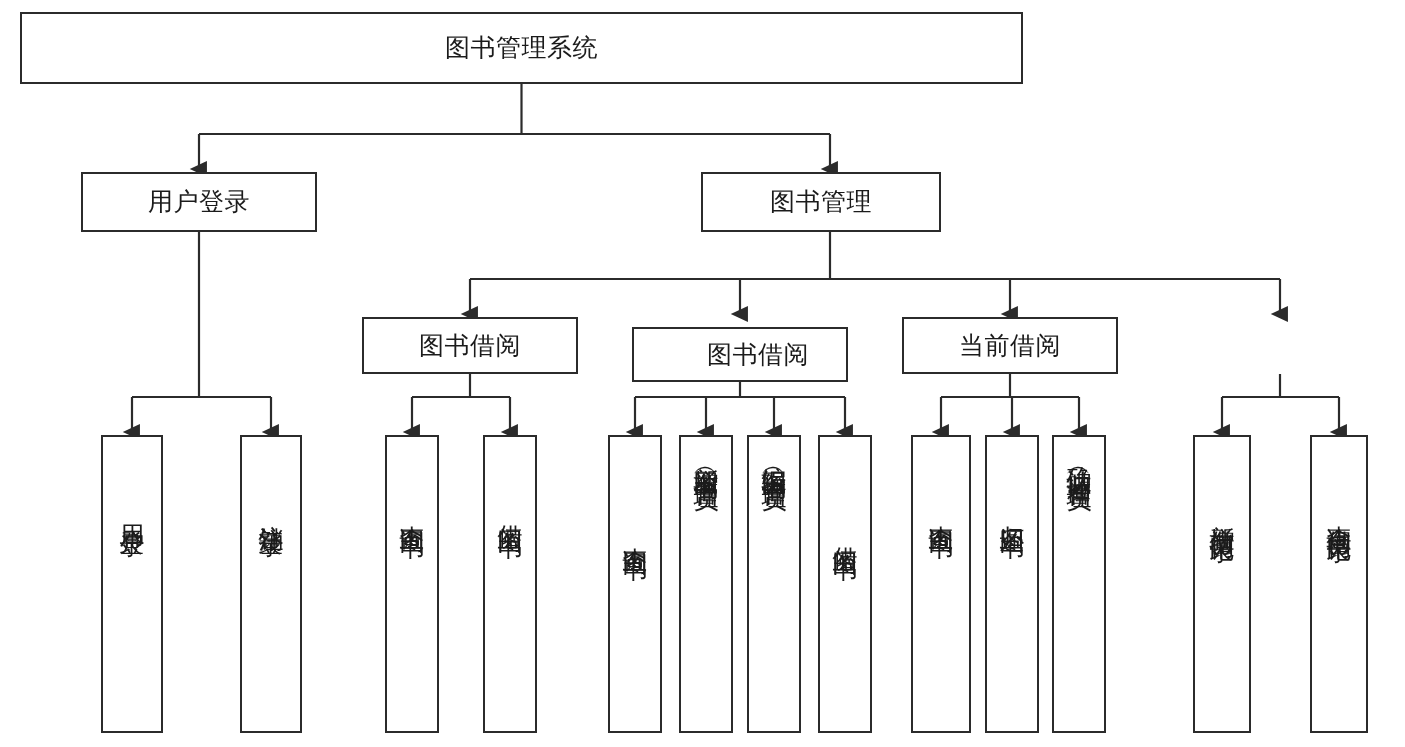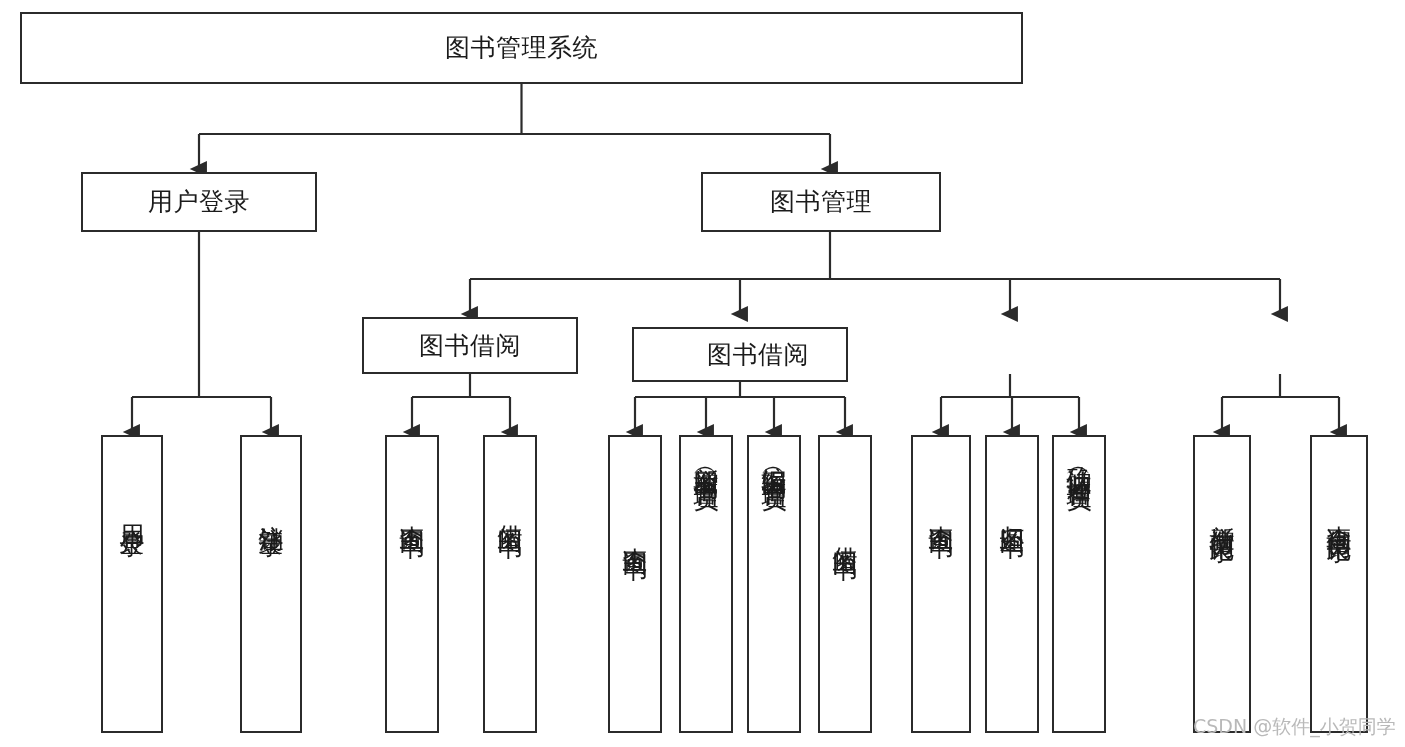--- a/index.html
+++ b/index.html
@@ -139,20 +139,23 @@
   <div class="node horiz" style="left: 701px; top: 172px; width: 240px; height: 60px;">
     <span class="node-label">图书管理</span>
   </div>
 
   <div class="node horiz" style="left: 362px; top: 317px; width: 216px; height: 57px;">
     <span class="node-label">图书借阅</span>
   </div>
   <div class="node horiz" style="left: 632px; top: 327px; width: 216px; height: 55px; padding-left: 36px;">
     <span class="node-label">图书借阅</span>
   </div>
+  <div class="node horiz" style="left: 902px; top: 317px; width: 216px; height: 57px;">
+    <span class="node-label">当前借阅</span>
+  </div>
 
   <div class="node vert mid" style="left: 101px; top: 435px; width: 62px; height: 298px;">
     <span class="node-label">用户登录</span>
   </div>
   <div class="node vert mid" style="left: 240px; top: 435px; width: 62px; height: 298px;">
     <span class="node-label">注销登录</span>
   </div>
 
   <div class="node vert mid" style="left: 385px; top: 435px; width: 54px; height: 298px;">
     <span class="node-label">查询图书</span>
@@ -184,14 +187,13 @@
     <span class="node-label">确认归还（管理员）</span>
   </div>
 
   <div class="node vert mid" style="left: 1193px; top: 435px; width: 58px; height: 298px;">
     <span class="node-label">新增借阅记录</span>
   </div>
   <div class="node vert mid" style="left: 1310px; top: 435px; width: 58px; height: 298px;">
     <span class="node-label">查询借阅记录</span>
   </div>
 
-  <div class="watermark">CSDN @软件_小贺同学</div>
 </div>
 
 </body></html>

